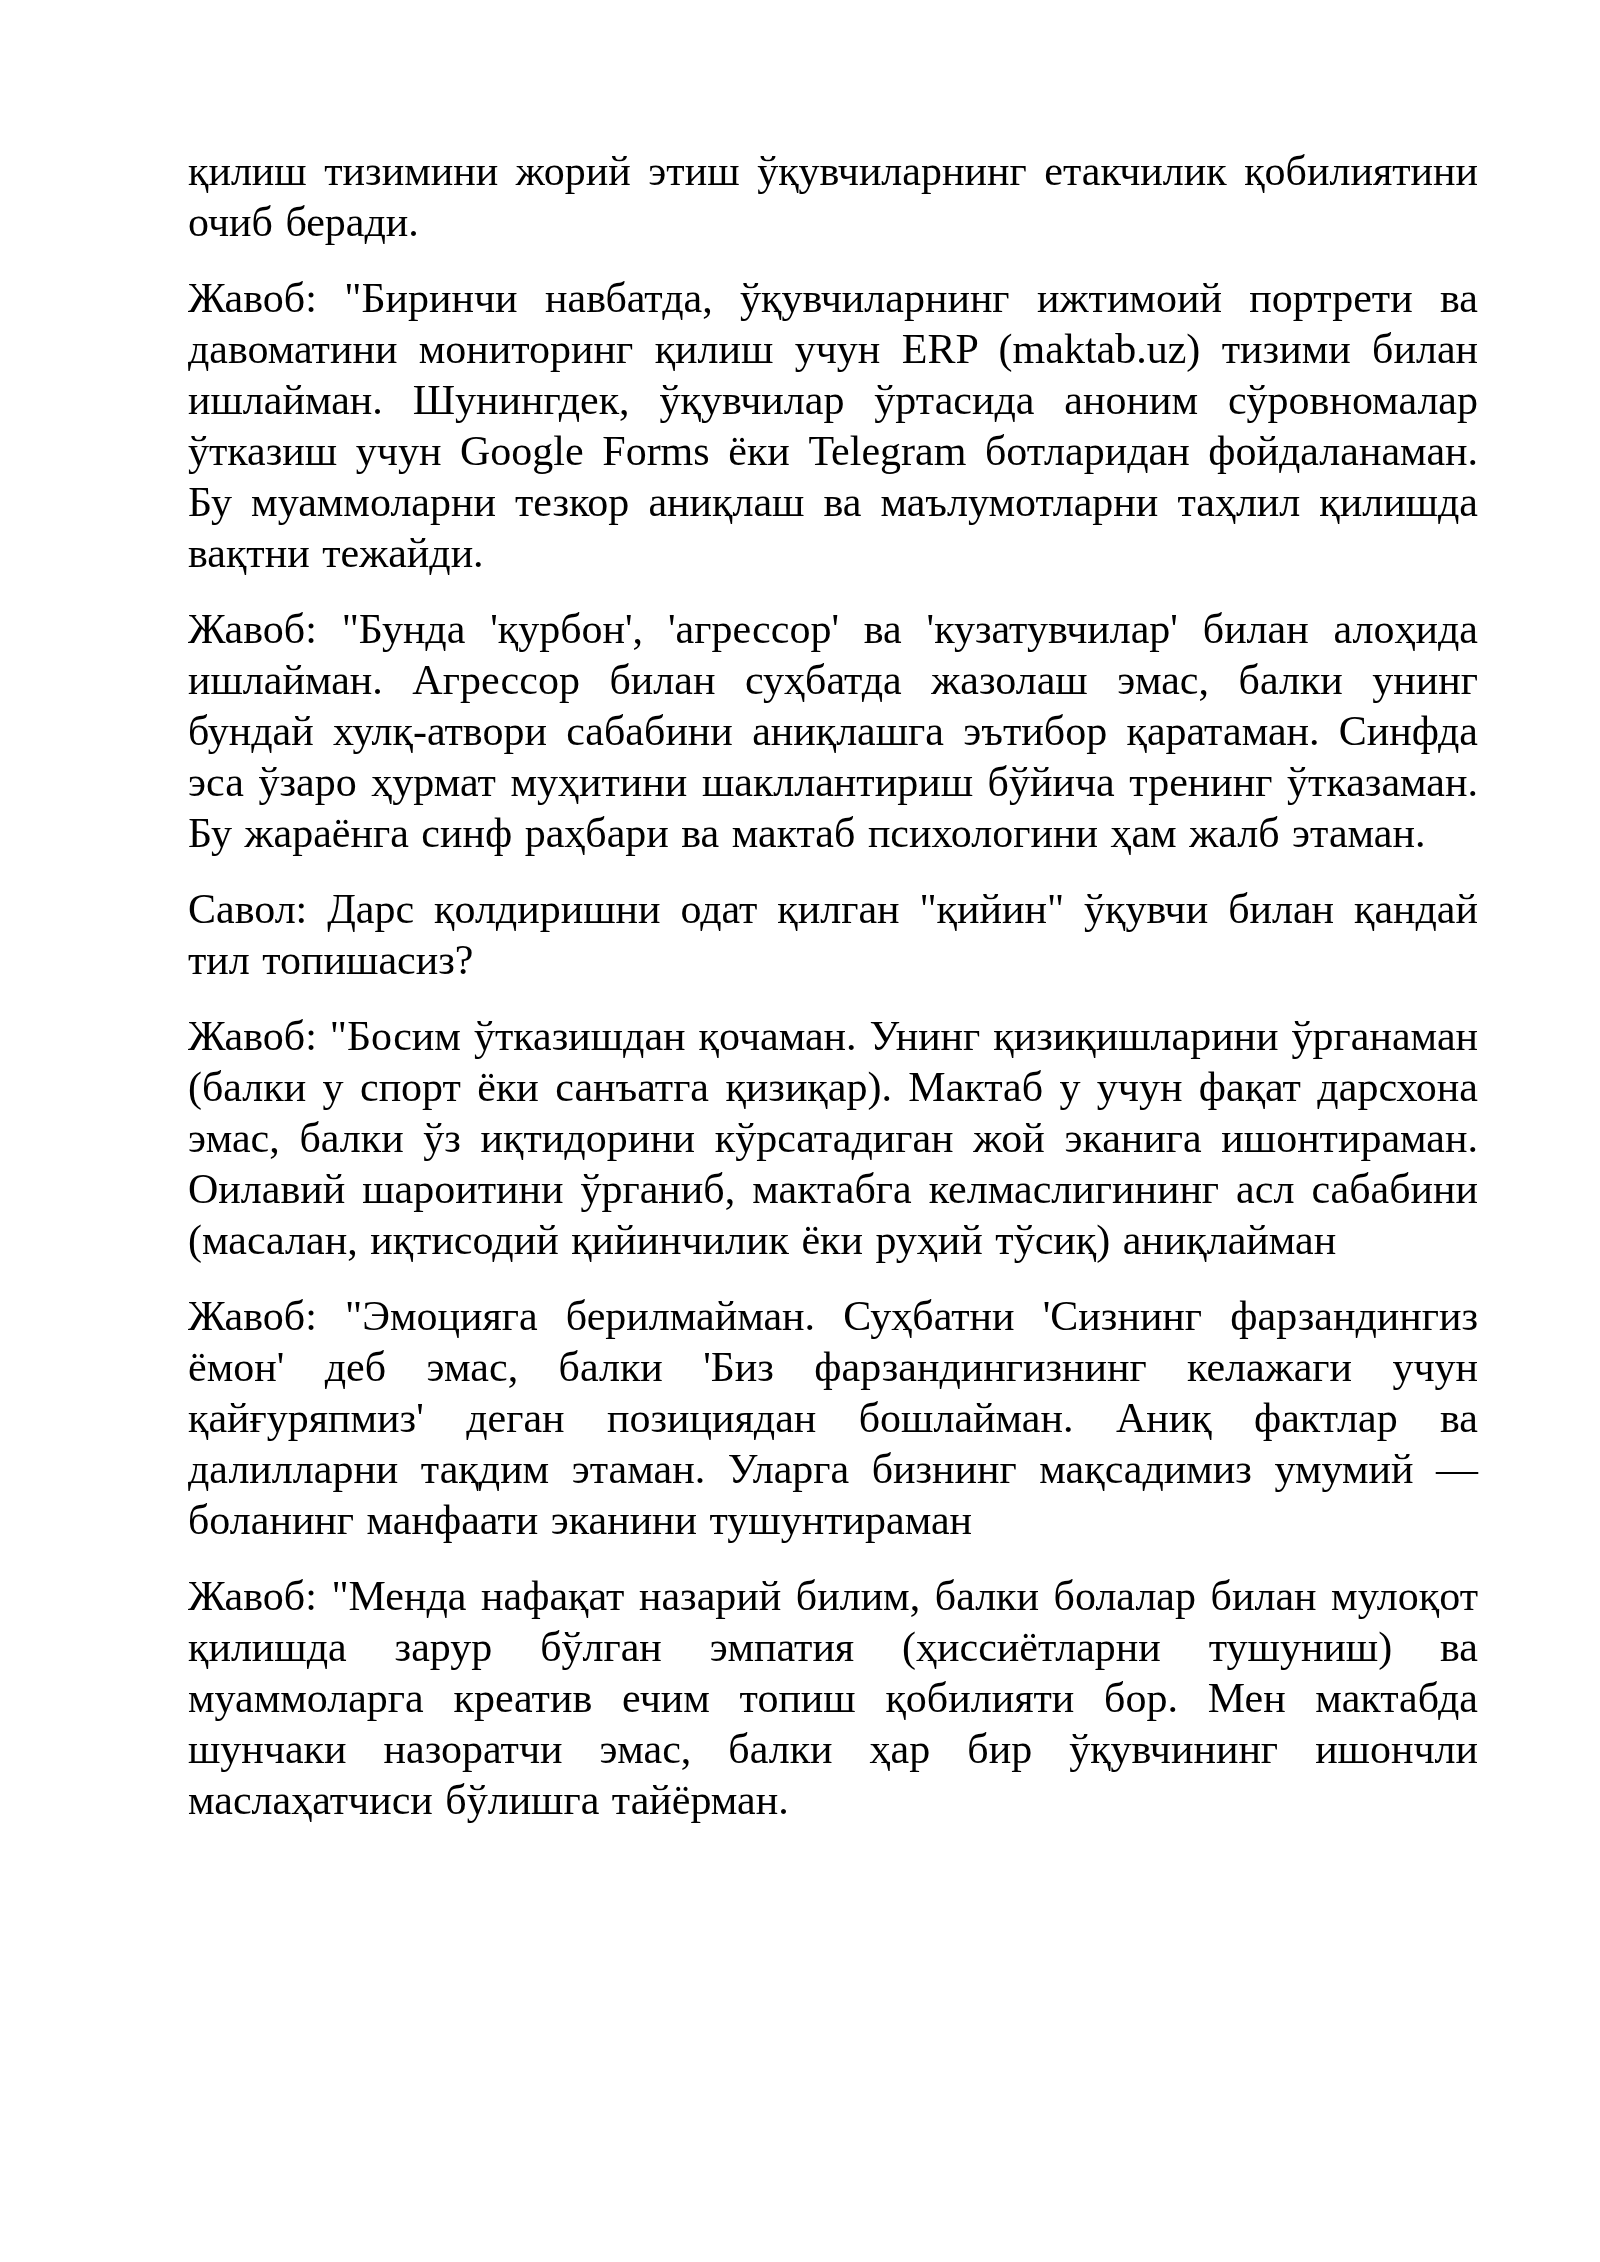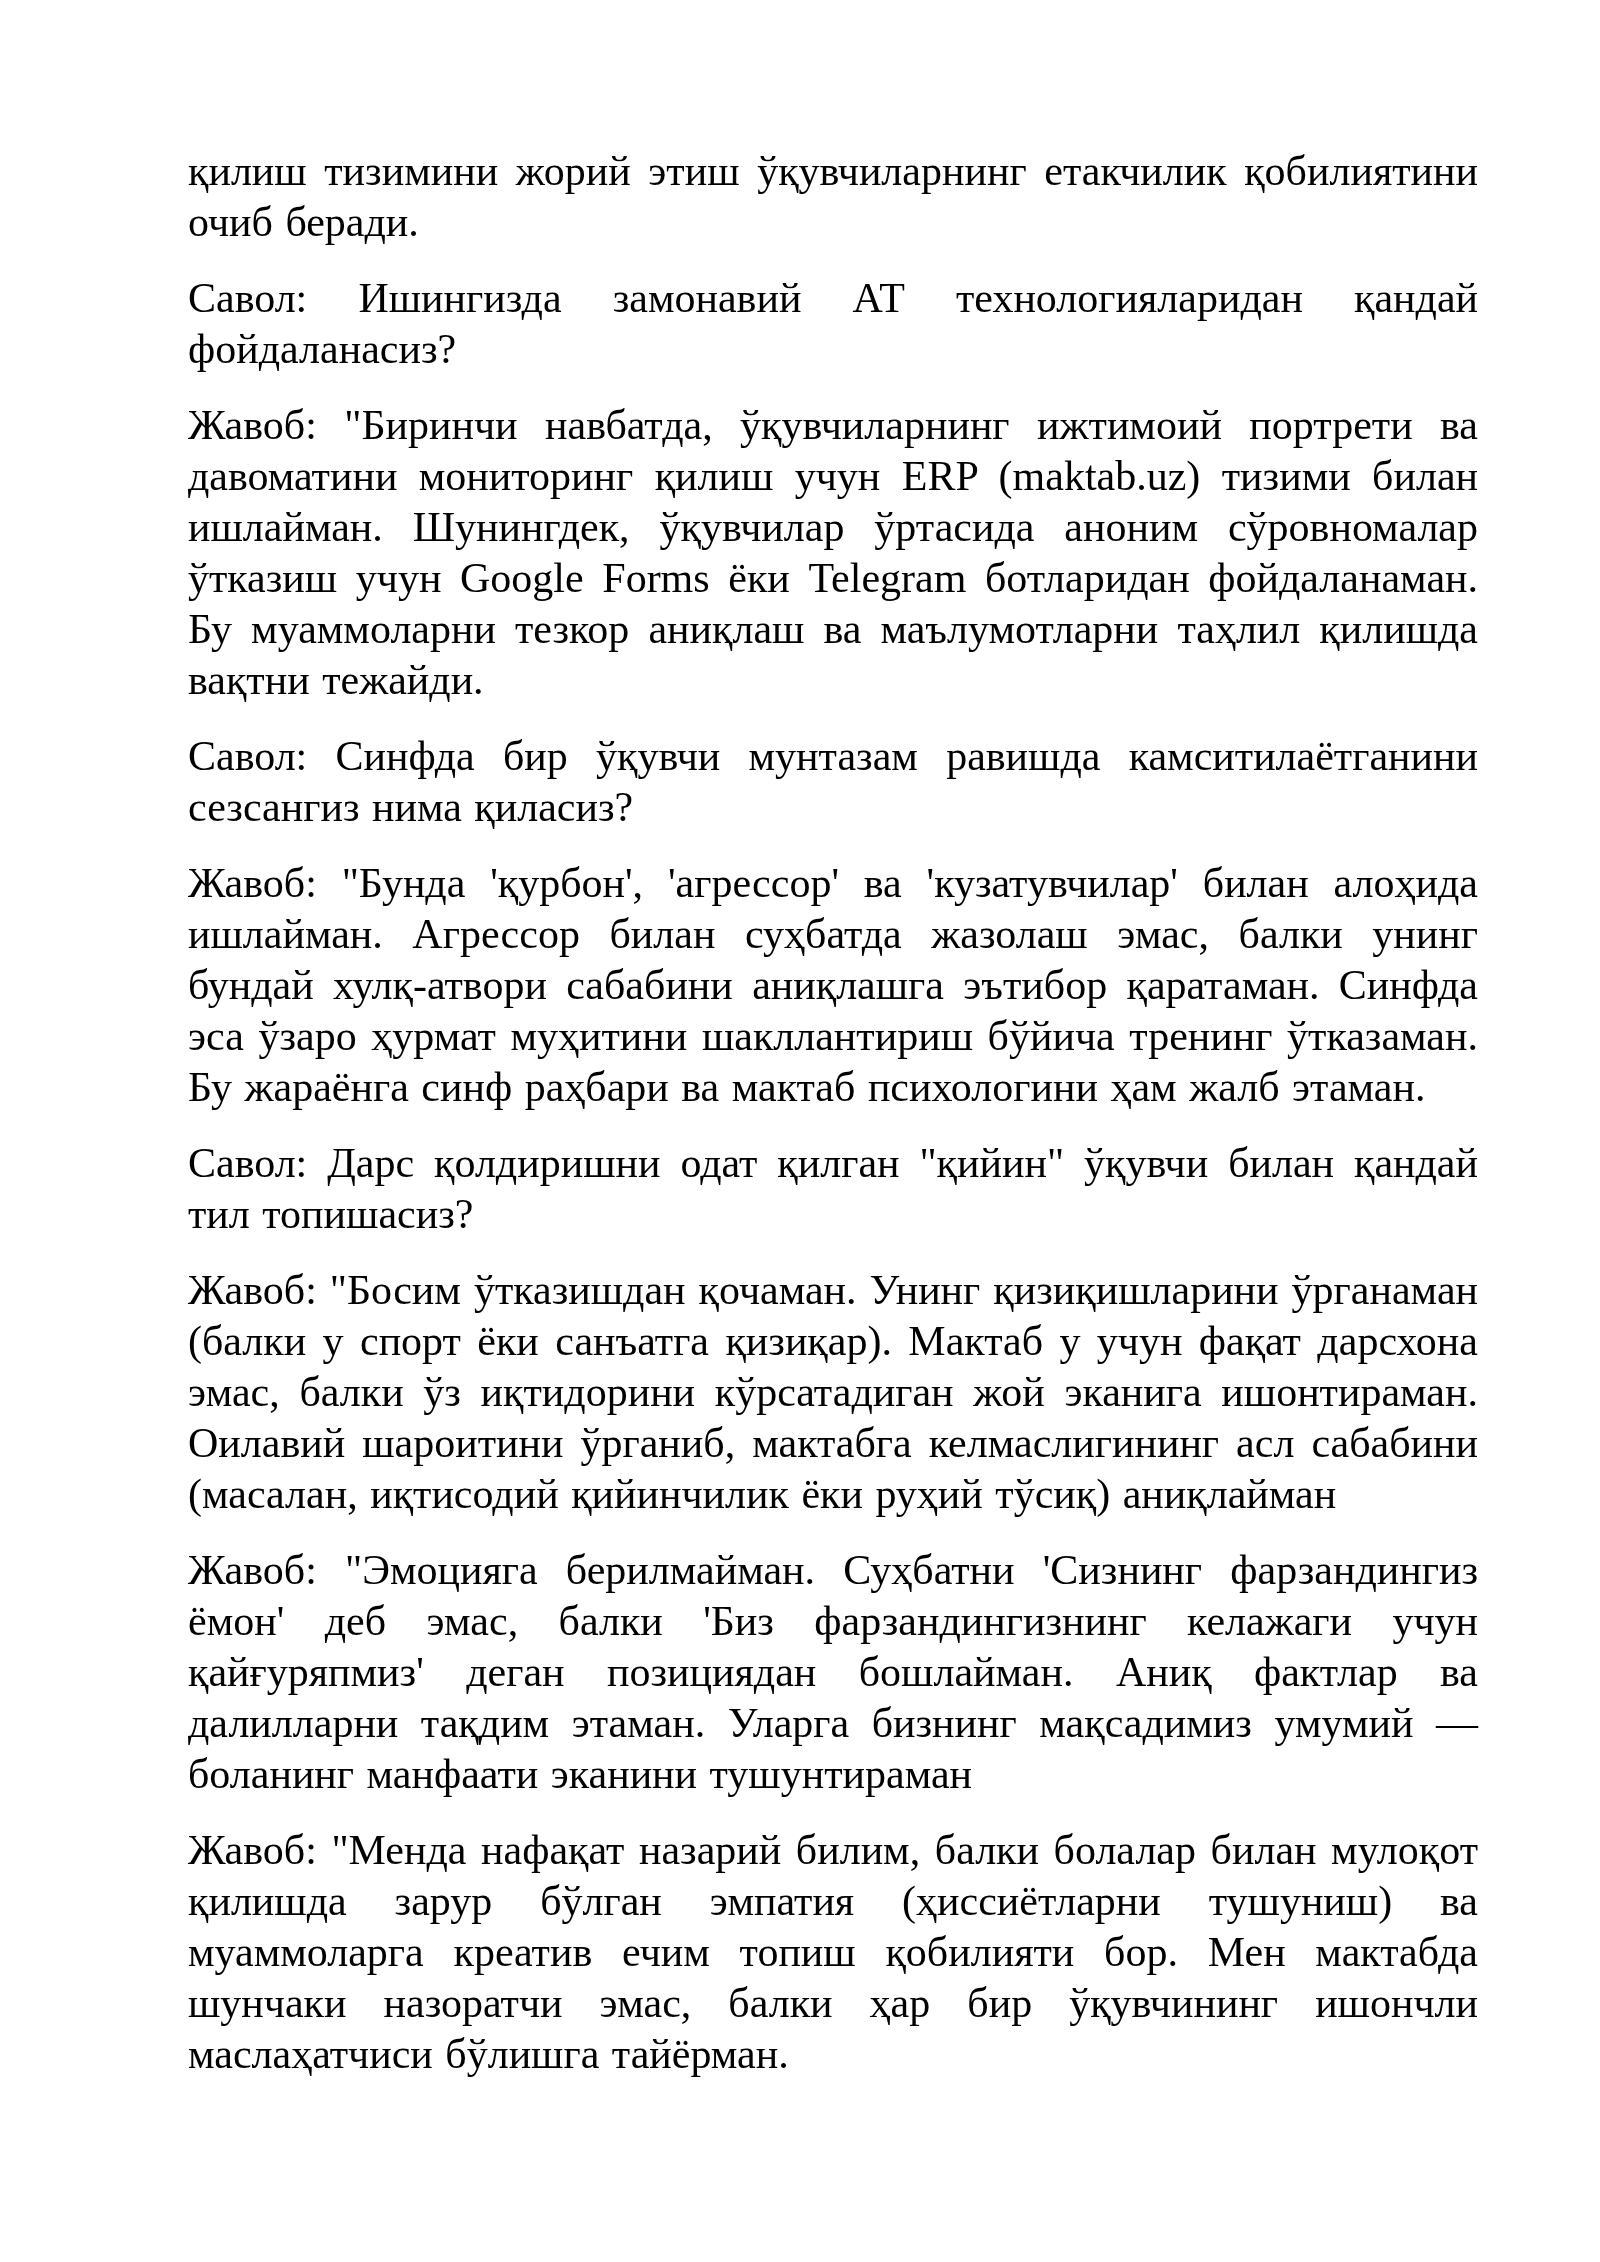--- a/index.html
+++ b/index.html
@@ -24,21 +24,19 @@
     margin: 0 0 25px 0;
     text-align: justify;
     word-spacing: 2px;
   }
 </style>
 </head>
 <body>
 
 <div class="page">
   <p class="para">қилиш тизимини жорий этиш ўқувчиларнинг етакчилик қобилиятини очиб беради.</p>
-  <p class="para">Савол: Ишингизда замонавий АТ технологияларидан қандай фойдаланасиз?</p>
   <p class="para">Жавоб: "Биринчи навбатда, ўқувчиларнинг ижтимоий портрети ва давоматини мониторинг қилиш учун ERP (maktab.uz) тизими билан ишлайман. Шунингдек, ўқувчилар ўртасида аноним сўровномалар ўтказиш учун Google Forms ёки Telegram ботларидан фойдаланаман. Бу муаммоларни тезкор аниқлаш ва маълумотларни таҳлил қилишда вақтни тежайди.</p>
-  <p class="para">Савол: Синфда бир ўқувчи мунтазам равишда камситилаётганини сезсангиз нима қиласиз?</p>
   <p class="para">Жавоб: "Бунда 'қурбон', 'агрессор' ва 'кузатувчилар' билан алоҳида ишлайман. Агрессор билан суҳбатда жазолаш эмас, балки унинг бундай хулқ-атвори сабабини аниқлашга эътибор қаратаман. Синфда эса ўзаро ҳурмат муҳитини шакллантириш бўйича тренинг ўтказаман. Бу жараёнга синф раҳбари ва мактаб психологини ҳам жалб этаман.</p>
   <p class="para">Савол: Дарс қолдиришни одат қилган "қийин" ўқувчи билан қандай тил топишасиз?</p>
   <p class="para">Жавоб: "Босим ўтказишдан қочаман. Унинг қизиқишларини ўрганаман (балки у спорт ёки санъатга қизиқар). Мактаб у учун фақат дарсхона эмас, балки ўз иқтидорини кўрсатадиган жой эканига ишонтираман. Оилавий шароитини ўрганиб, мактабга келмаслигининг асл сабабини (масалан, иқтисодий қийинчилик ёки руҳий тўсиқ) аниқлайман</p>
   <p class="para">Жавоб: "Эмоцияга берилмайман. Суҳбатни 'Сизнинг фарзандингиз ёмон' деб эмас, балки 'Биз фарзандингизнинг келажаги учун қайғуряпмиз' деган позициядан бошлайман. Аниқ фактлар ва далилларни тақдим этаман. Уларга бизнинг мақсадимиз умумий — боланинг манфаати эканини тушунтираман</p>
   <p class="para">Жавоб: "Менда нафақат назарий билим, балки болалар билан мулоқот қилишда зарур бўлган эмпатия (ҳиссиётларни тушуниш) ва муаммоларга креатив ечим топиш қобилияти бор. Мен мактабда шунчаки назоратчи эмас, балки ҳар бир ўқувчининг ишончли маслаҳатчиси бўлишга тайёрман.</p>
 </div>
 
 </body></html>

